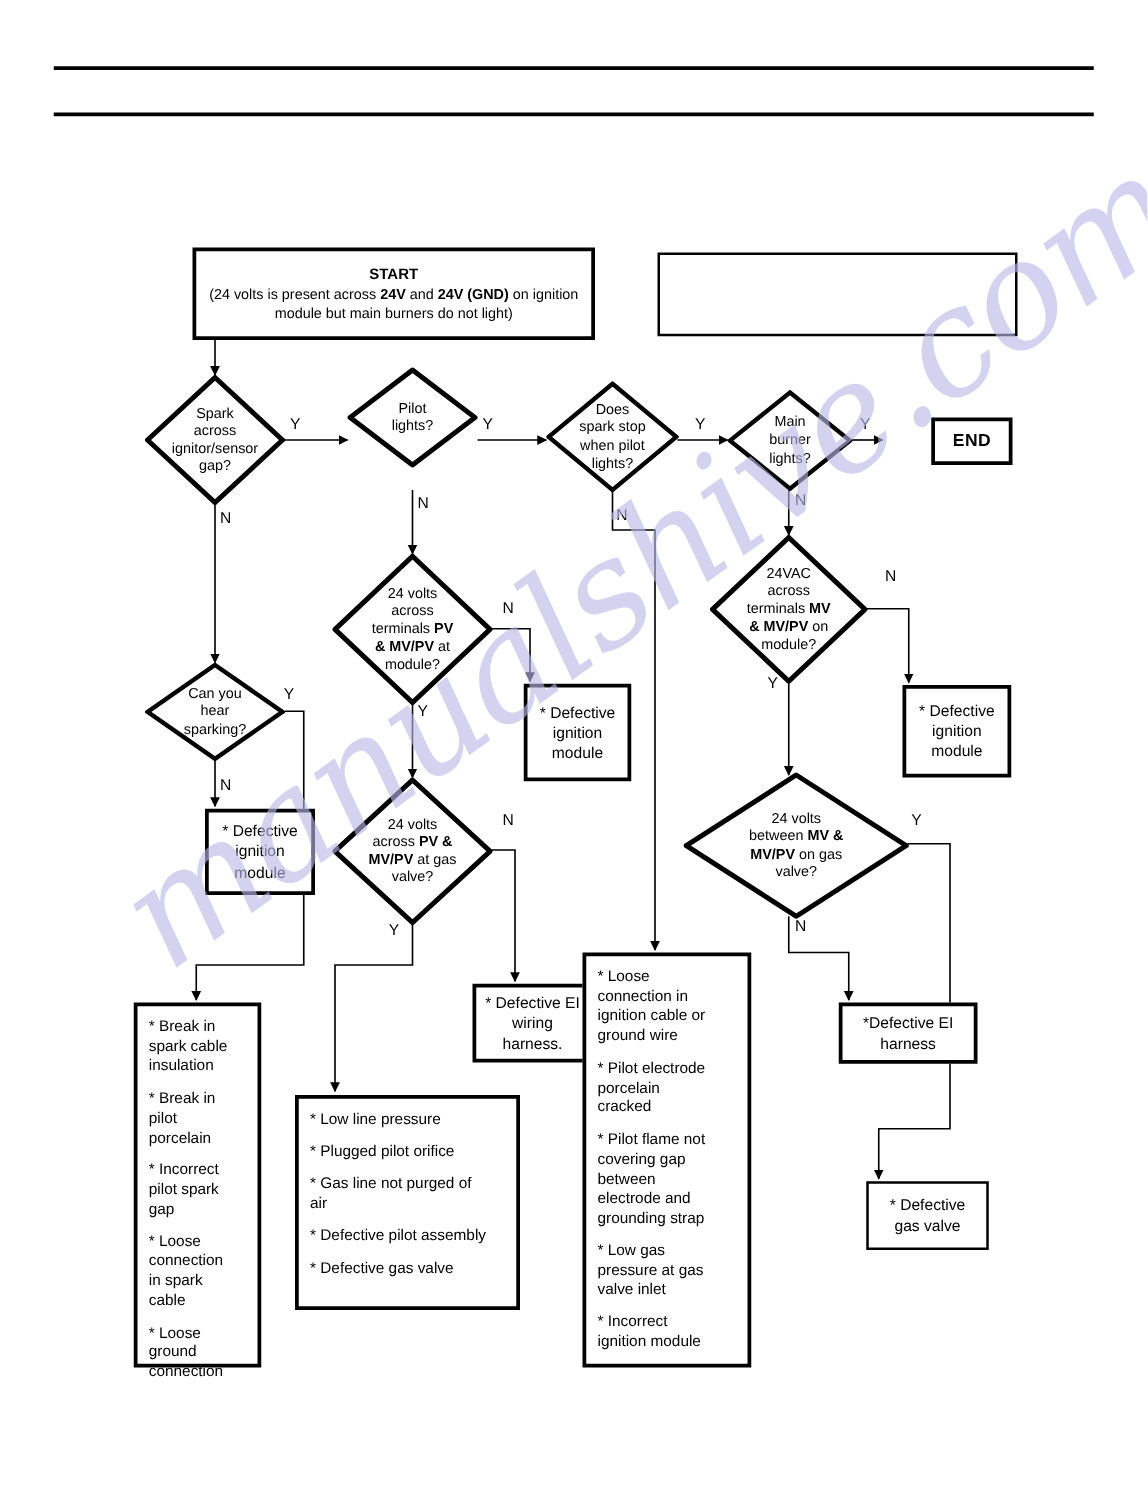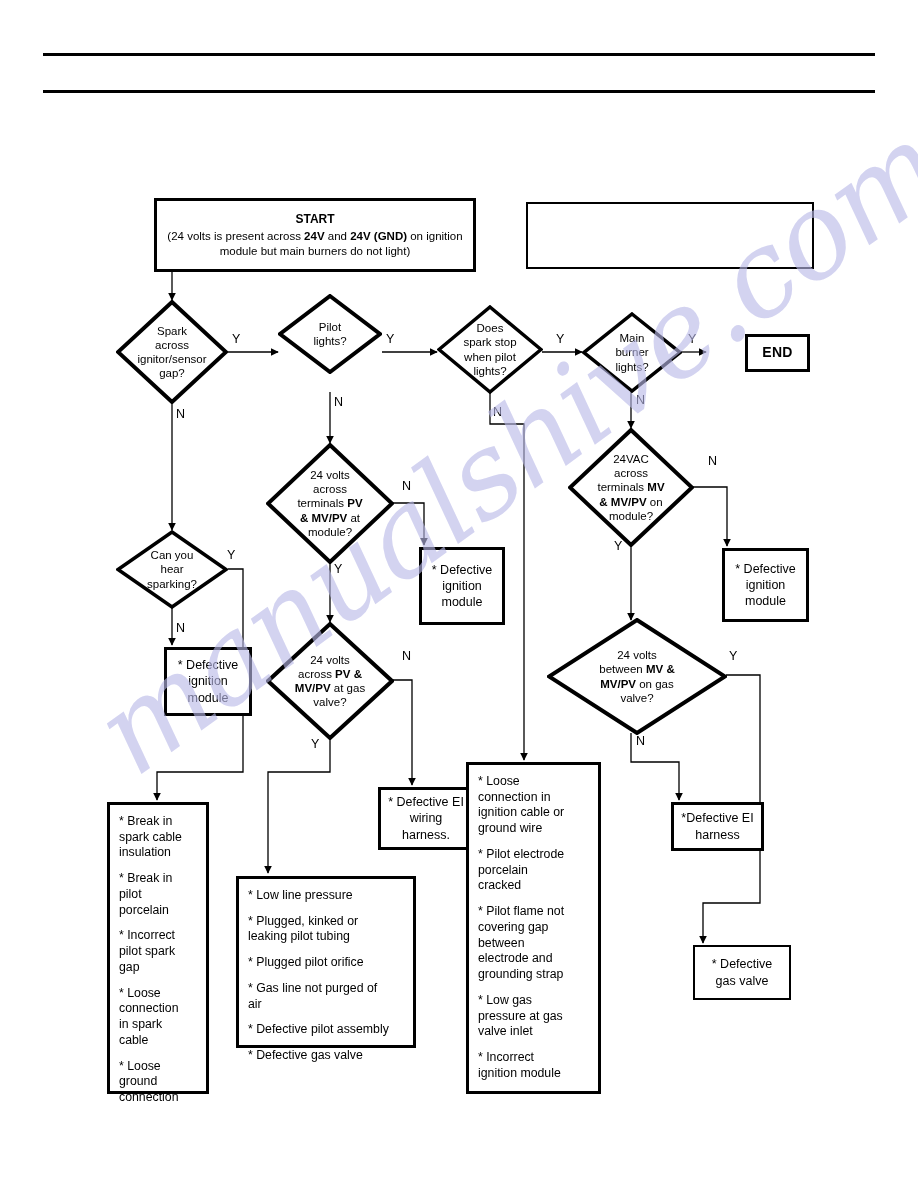--- a/index.html
+++ b/index.html
@@ -247,39 +247,38 @@
     </div>
 
     <div class="node rect outbox" style="left:684px;top:548px;width:87px;height:74px;">
       <span>* Defective<br>ignition<br>module</span>
     </div>
 
     <div class="node rect outbox" style="left:340px;top:787px;width:96px;height:63px;">
       <span>* Defective EI<br>wiring<br>harness.</span>
     </div>
 
-    <div class="node rect outbox" style="left:633px;top:802px;width:93px;height:49px;">
+    <div class="node rect outbox" style="left:633px;top:802px;width:111px;height:49px;">
       <span>*Defective EI<br>harness</span>
     </div>
 
     <div class="node rect outbox thin" style="left:655px;top:945px;width:98px;height:55px;">
       <span>* Defective<br>gas valve</span>
     </div>
 
     <div class="node listbox" style="left:107px;top:802px;width:102px;height:292px;">
       <div class="li">* Break in spark cable insulation</div>
       <div class="li">* Break in pilot porcelain</div>
       <div class="li">* Incorrect pilot spark gap</div>
       <div class="li">* Loose connection in spark cable</div>
       <div class="li">* Loose ground connection</div>
     </div>
 
     <div class="node listbox" style="left:236px;top:876px;width:180px;height:172px;">
       <div class="li">* Low line pressure</div>
-      <div class="li">* Plugged, kinked or leaking pilot tubing</div>
       <div class="li">* Plugged pilot orifice</div>
       <div class="li">* Gas line not purged of air</div>
       <div class="li">* Defective pilot assembly</div>
       <div class="li">* Defective gas valve</div>
     </div>
 
     <div class="node listbox" style="left:466px;top:762px;width:135px;height:332px;">
       <div class="li">* Loose connection in ignition cable or ground wire</div>
       <div class="li">* Pilot electrode porcelain cracked</div>
       <div class="li">* Pilot flame not covering gap between electrode and grounding strap</div>

